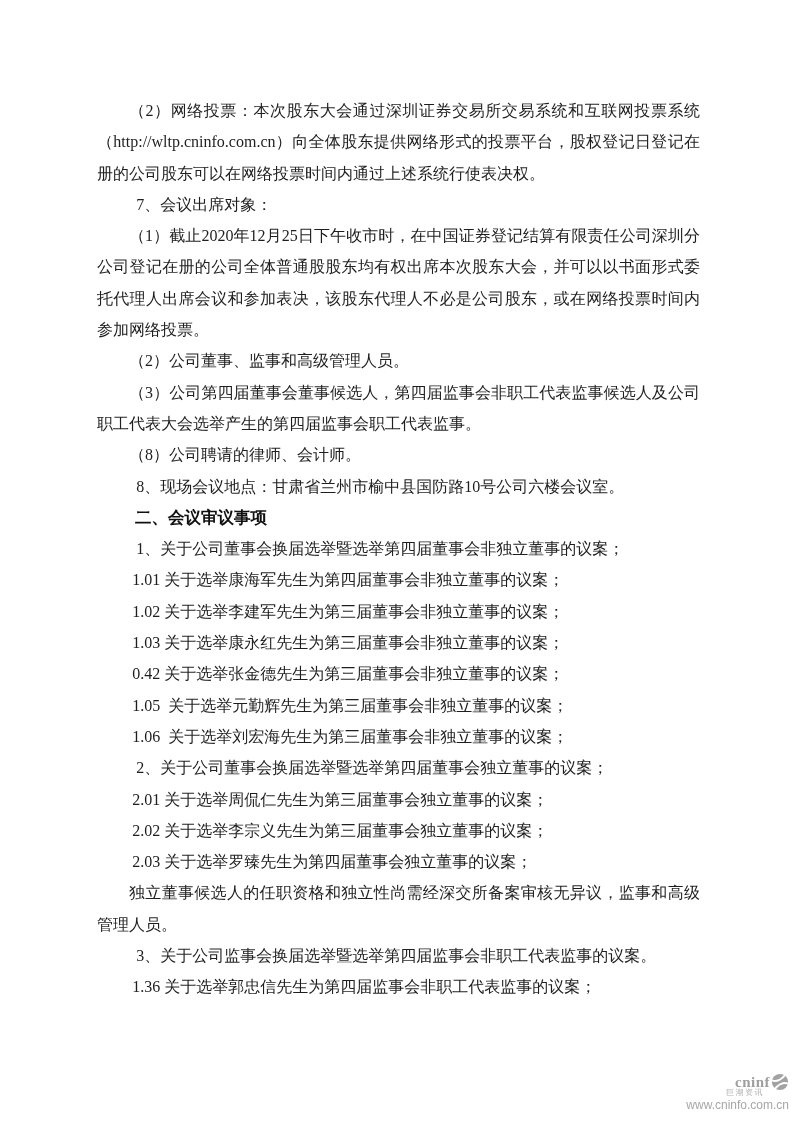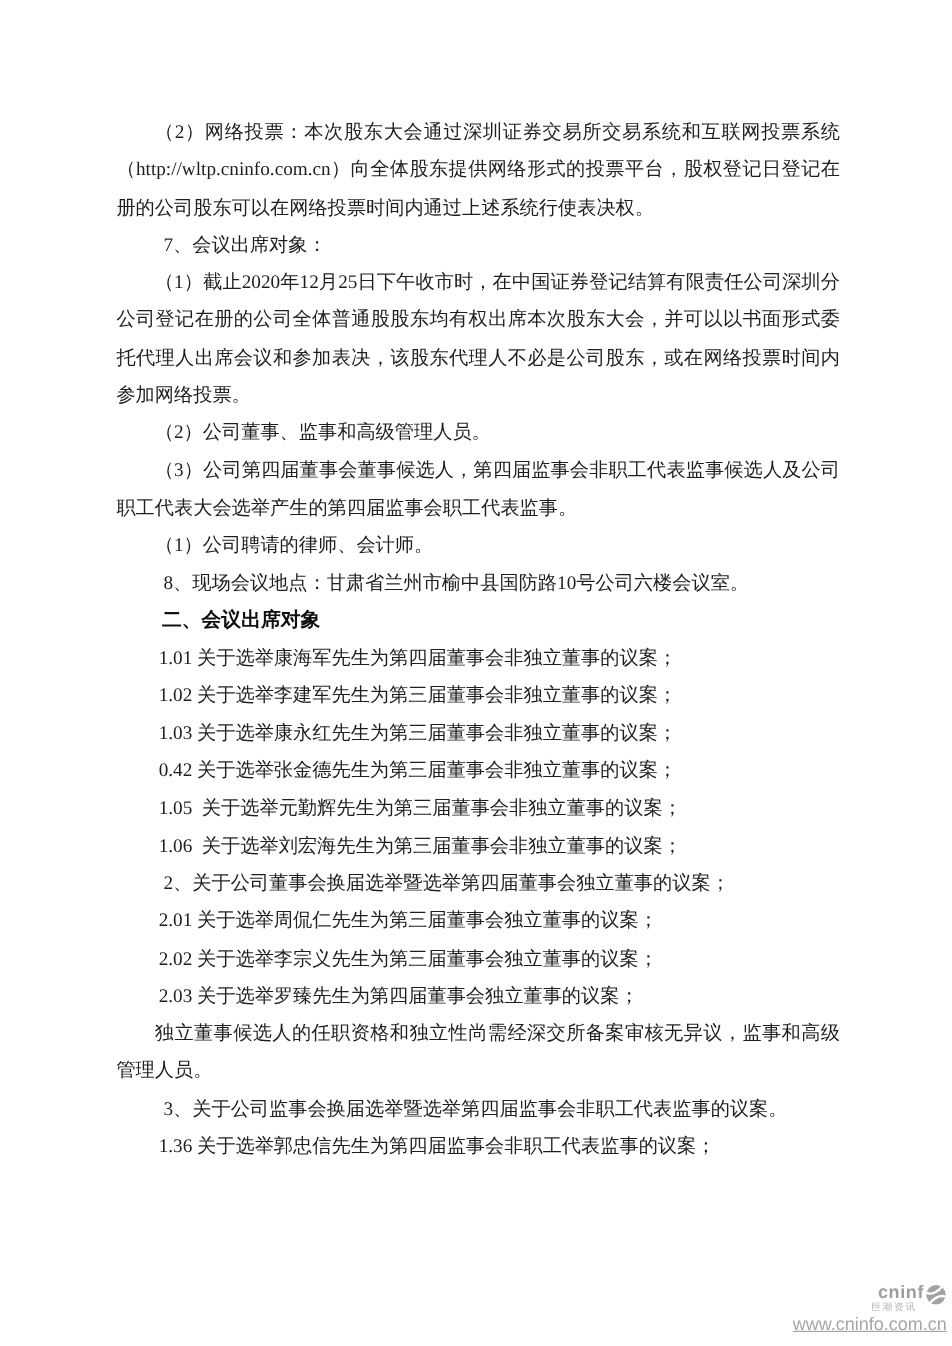--- a/index.html
+++ b/index.html
@@ -53,48 +53,49 @@
     display: flex;
     align-items: center;
     justify-content: flex-end;
     gap: 1px;
   }
   .logo-word {
     font-weight: bold;
     font-size: 15px;
     letter-spacing: 0.5px;
     color: #9e9e9e;
+    font-family: Liberation Serif, serif;
   }
   .logo-swirl { display: inline-flex; }
   .logo-sub {
     font-size: 8px;
     letter-spacing: 1.5px;
     color: #b0b0b0;
     margin-top: -2px;
     margin-right: 25px;
   }
   .logo-url {
-    font-size: 15px;
+    font-size: 12px;
     color: #a6a6a6;
     margin-top: 1px;
-    text-decoration: underline;
   }
 </style>
 </head>
 <body>
 
 <div class="doc">
   <p class="para">（2）网络投票：本次股东大会通过深圳证券交易所交易系统和互联网投票系统（http://wltp.cninfo.com.cn）向全体股东提供网络形式的投票平台，股权登记日登记在册的公司股东可以在网络投票时间内通过上述系统行使表决权。</p>
   <p class="item1">7、会议出席对象：</p>
   <p class="para">（1）截止2020年12月25日下午收市时，在中国证券登记结算有限责任公司深圳分公司登记在册的公司全体普通股股东均有权出席本次股东大会，并可以以书面形式委托代理人出席会议和参加表决，该股东代理人不必是公司股东，或在网络投票时间内参加网络投票。</p>
   <p class="para">（2）公司董事、监事和高级管理人员。</p>
   <p class="para">（3）公司第四届董事会董事候选人，第四届监事会非职工代表监事候选人及公司职工代表大会选举产生的第四届监事会职工代表监事。</p>
-  <p class="para">（1）公司聘请的律师、会计师。</p>
+  <p class="para">（8）公司聘请的律师、会计师。</p>
   <p class="item1">8、现场会议地点：甘肃省兰州市榆中县国防路10号公司六楼会议室。</p>
-  <p class="heading">二、会议出席对象</p>
+  <p class="heading">二、会议审议事项</p>
+  <p class="item1">1、关于公司董事会换届选举暨选举第四届董事会非独立董事的议案；</p>
   <p class="item2">1.01 关于选举康海军先生为第四届董事会非独立董事的议案；</p>
   <p class="item2">1.02 关于选举李建军先生为第三届董事会非独立董事的议案；</p>
   <p class="item2">1.03 关于选举康永红先生为第三届董事会非独立董事的议案；</p>
   <p class="item2">0.42 关于选举张金德先生为第三届董事会非独立董事的议案；</p>
   <p class="item2">1.05  关于选举元勤辉先生为第三届董事会非独立董事的议案；</p>
   <p class="item2">1.06  关于选举刘宏海先生为第三届董事会非独立董事的议案；</p>
   <p class="item1">2、关于公司董事会换届选举暨选举第四届董事会独立董事的议案；</p>
   <p class="item2">2.01 关于选举周侃仁先生为第三届董事会独立董事的议案；</p>
   <p class="item2">2.02 关于选举李宗义先生为第三届董事会独立董事的议案；</p>
   <p class="item2">2.03 关于选举罗臻先生为第四届董事会独立董事的议案；</p>

